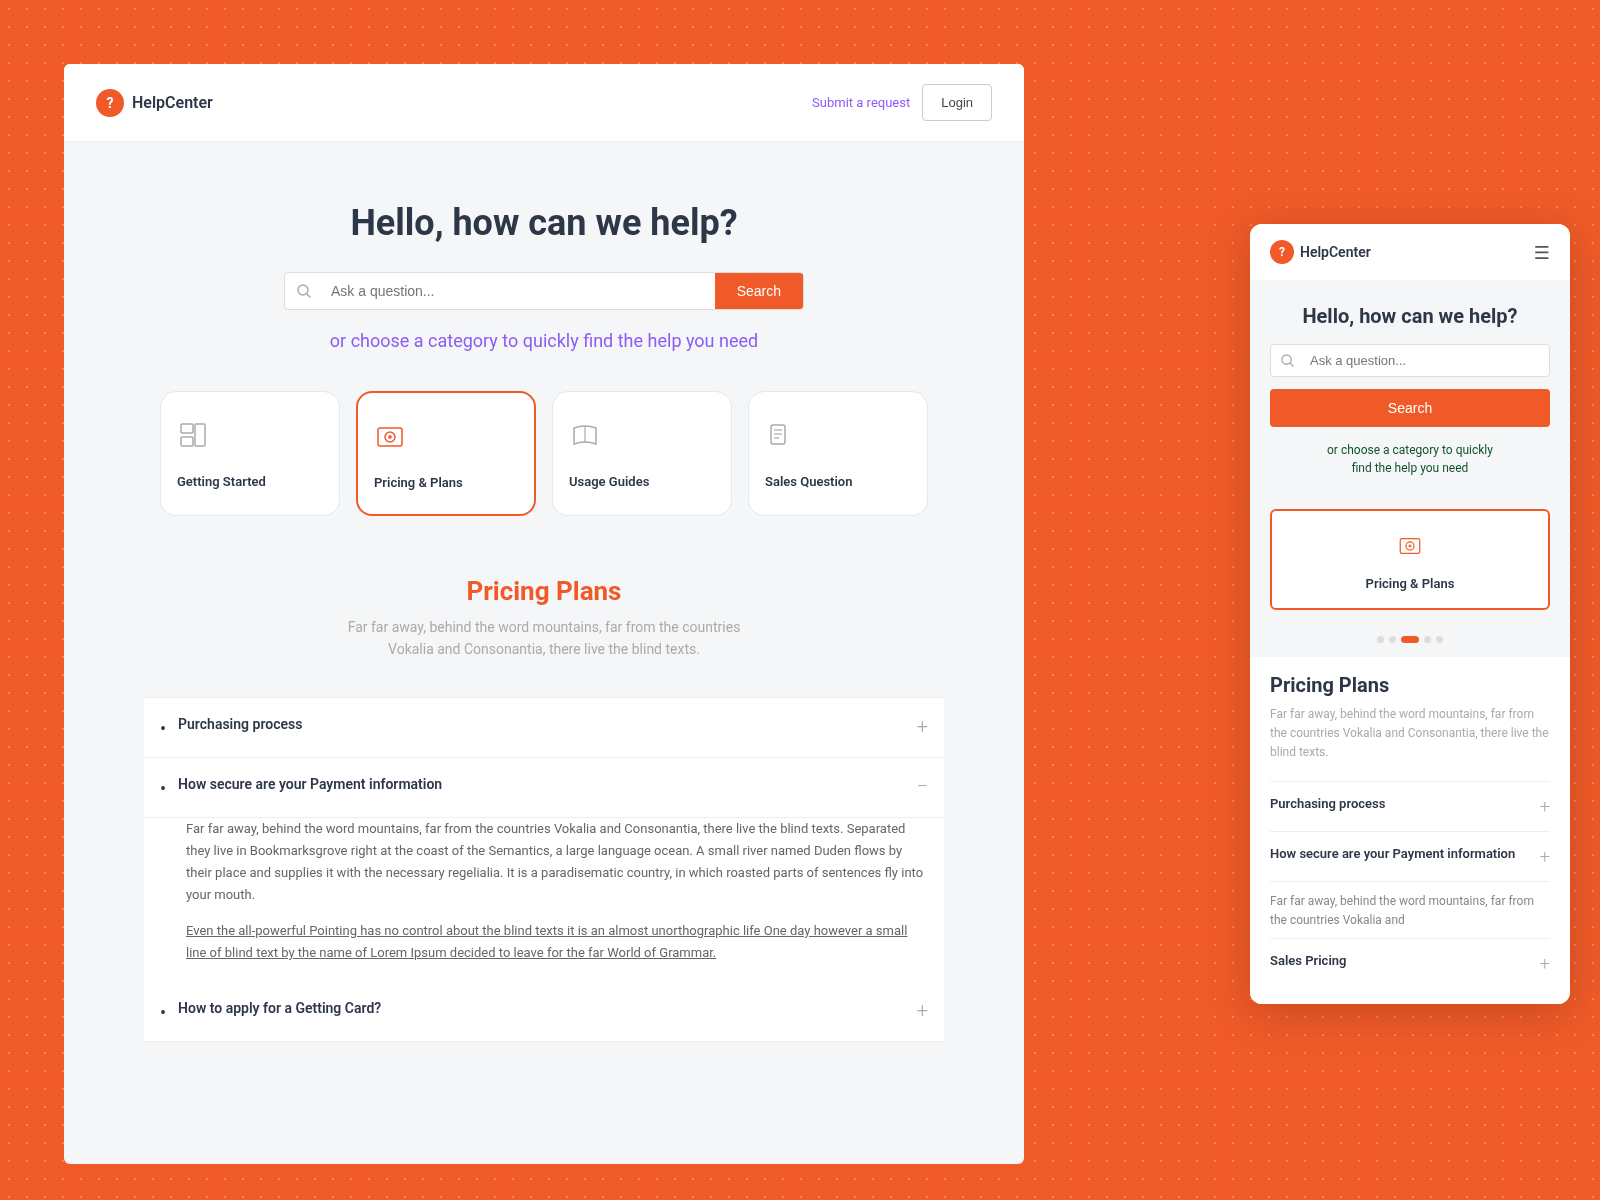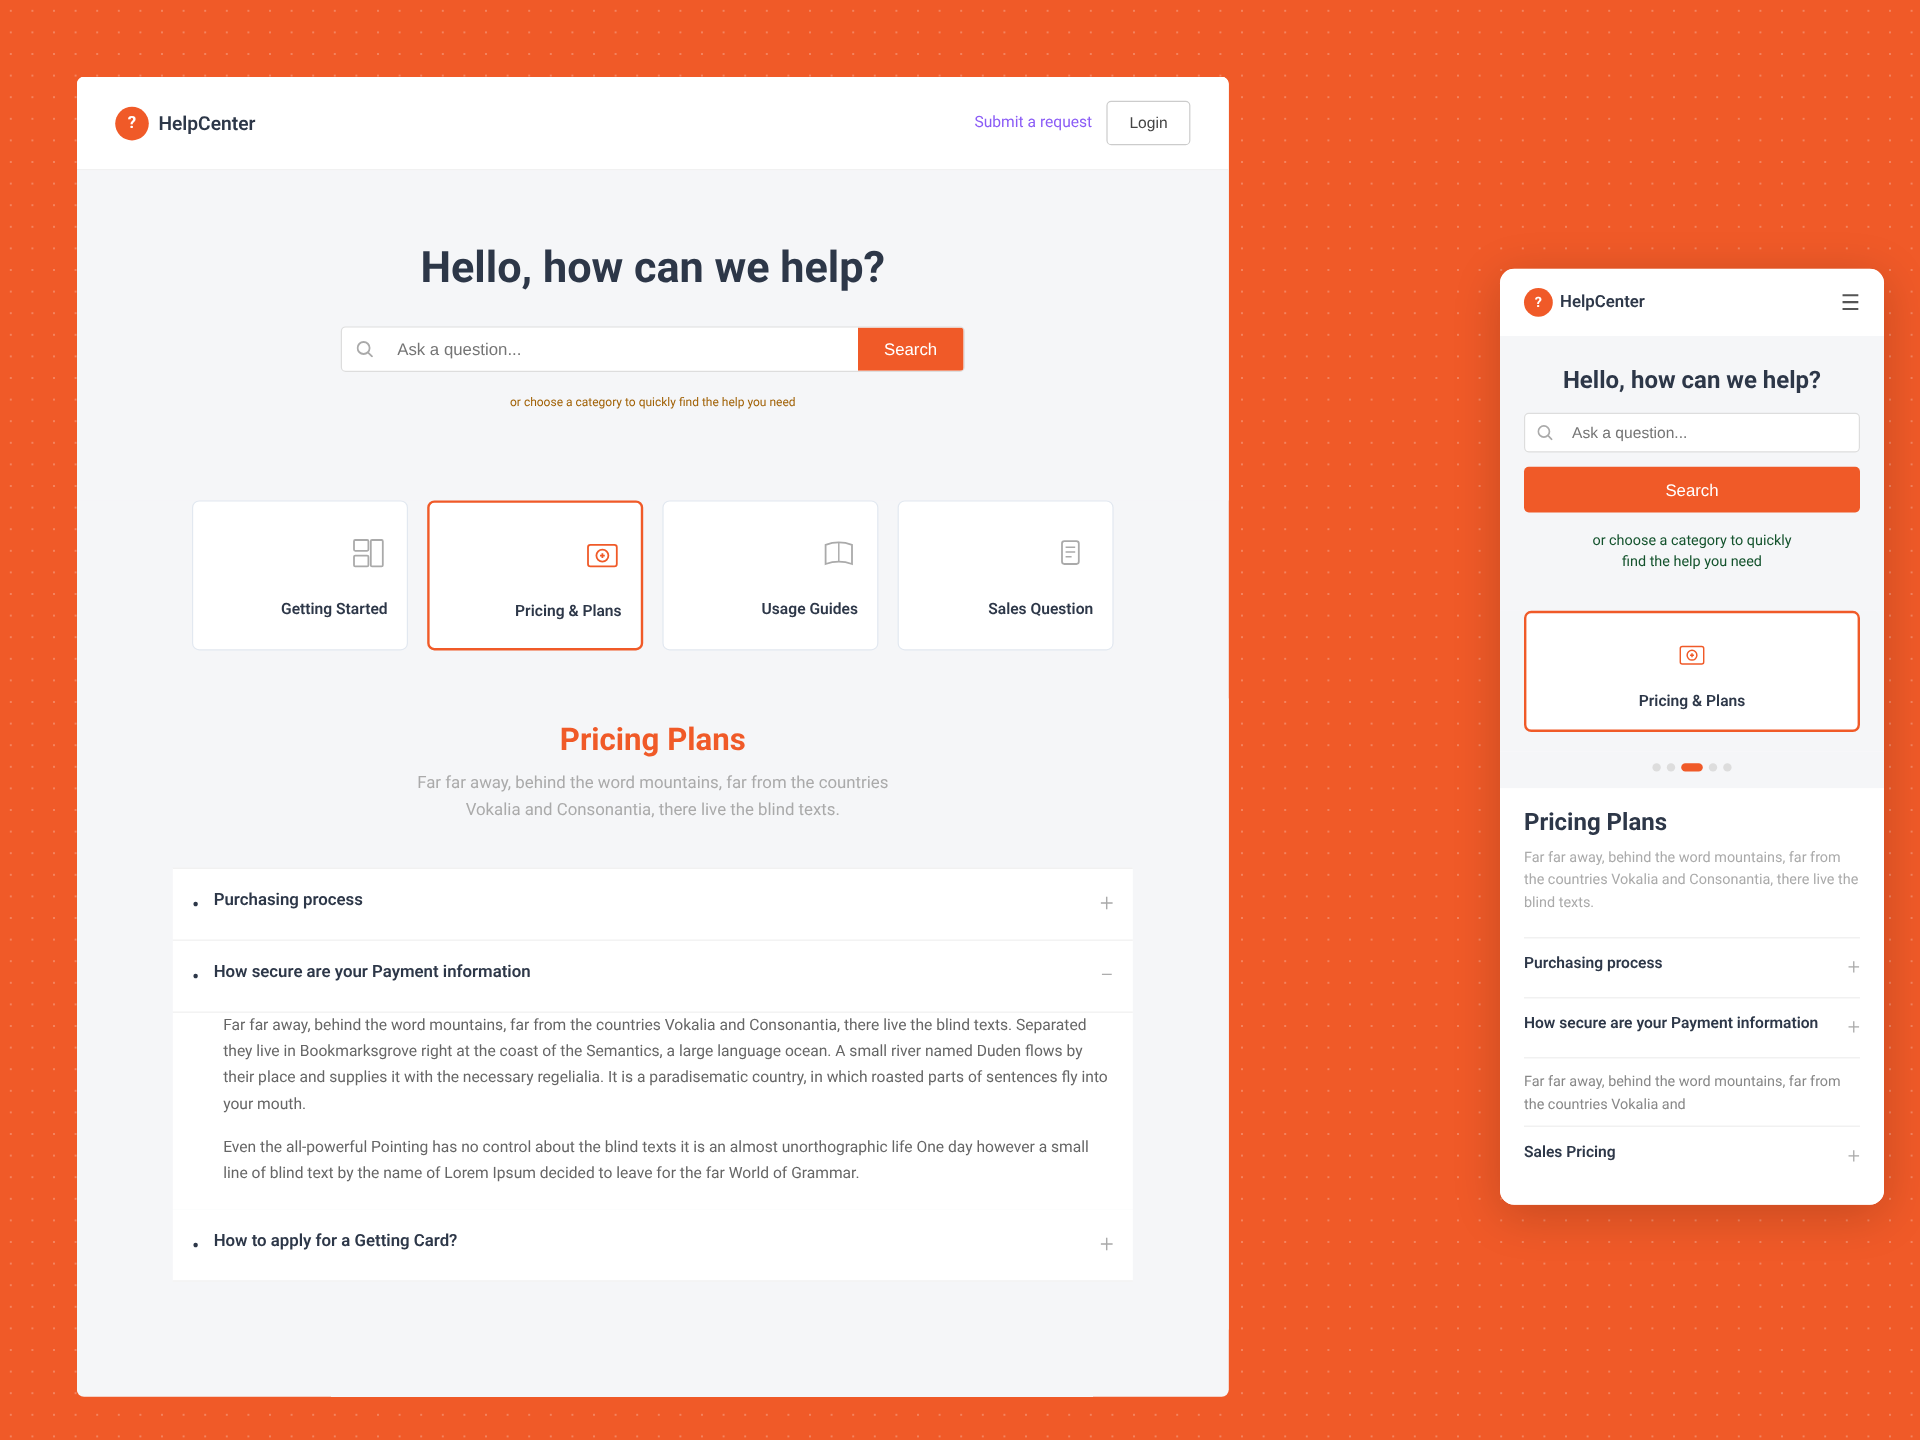--- a/index.html
+++ b/index.html
@@ -127,39 +127,38 @@
     .search-btn {
       background: #f05a28;
       color: #fff;
       border: none;
       padding: 10px 22px;
       font-size: 14px;
       cursor: pointer;
       font-weight: 500;
     }
     .hero-subtitle {
-      font-size: 10px;
-      color: #a16207;
-      margin-bottom: 36px;
+      font-size: 18px;
+      color: #8b5cf6;
     }
 
     
     .categories {
       display: flex;
       justify-content: center;
       gap: 16px;
       padding: 0 32px 40px;
     }
     .category-card {
       background: #fff;
       border: 1px solid #e2e8f0;
-      border-radius: 6px;
+      border-radius: 16px;
       width: 180px;
       padding: 28px 16px 23px;
-      text-align: right;
+      text-align: left;
       cursor: pointer;
     }
     .category-card.active {
       border-color: #f05a28;
       border-width: 2px;
     }
     .category-icon {
       font-size: 28px;
       margin-bottom: 12px;
       color: #aaa;
@@ -234,20 +233,21 @@
     }
     .faq-answer {
       background: #fff;
       padding: 0 16px 18px 42px;
       font-size: 13px;
       color: #666;
       line-height: 1.7;
     }
     .faq-answer p + p {
       margin-top: 14px;
+      text-decoration: underline;
     }
 
     
     .mobile-card {
       position: absolute;
       right: 30px;
       top: 224px;
       width: 320px;
       background: #fff;
       border-radius: 12px;

